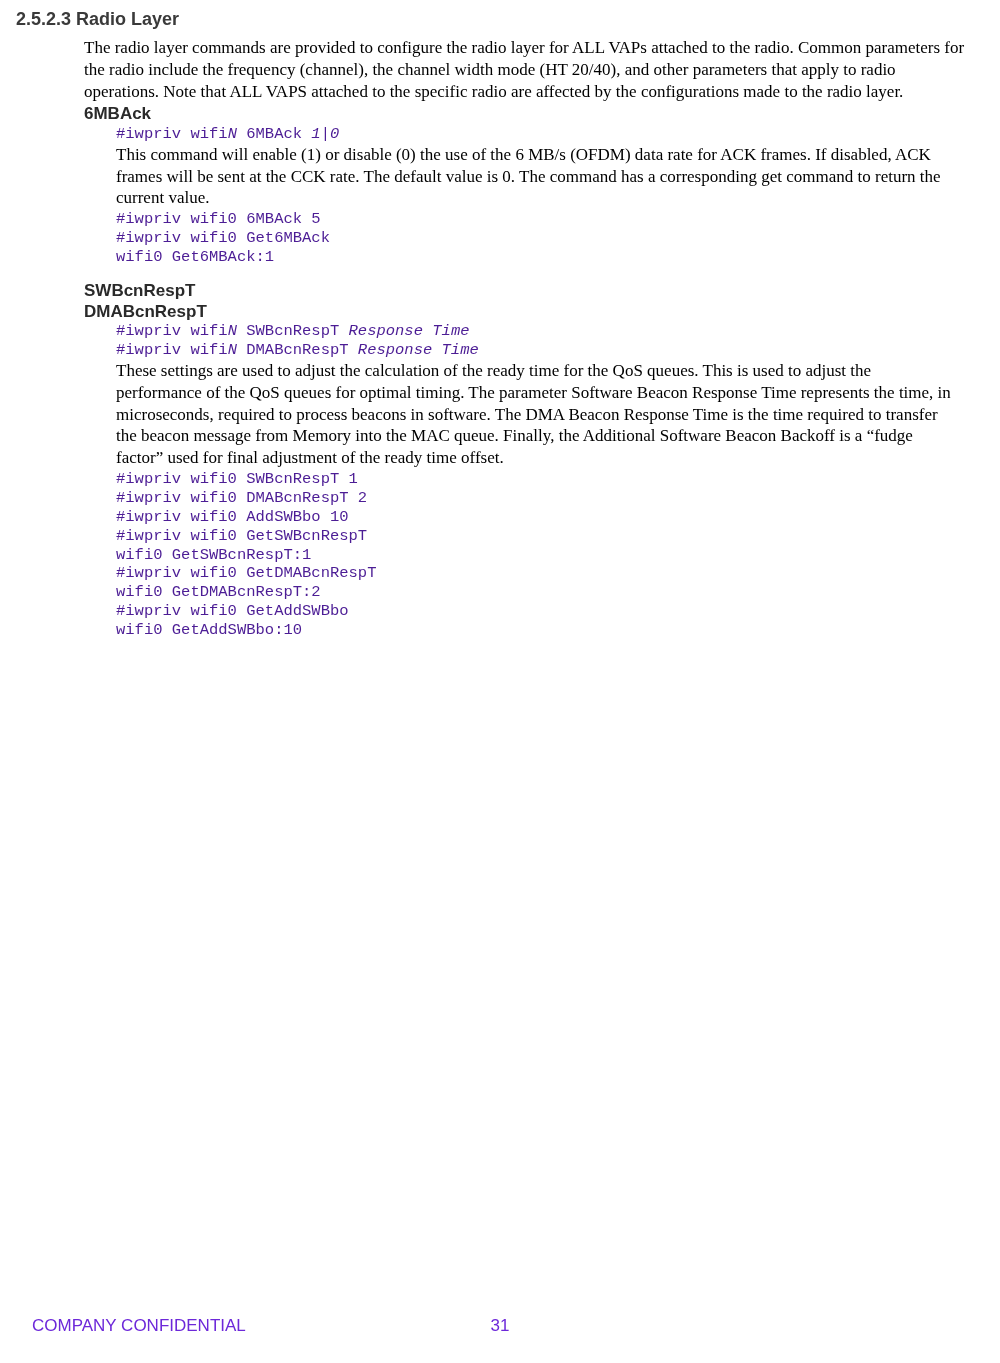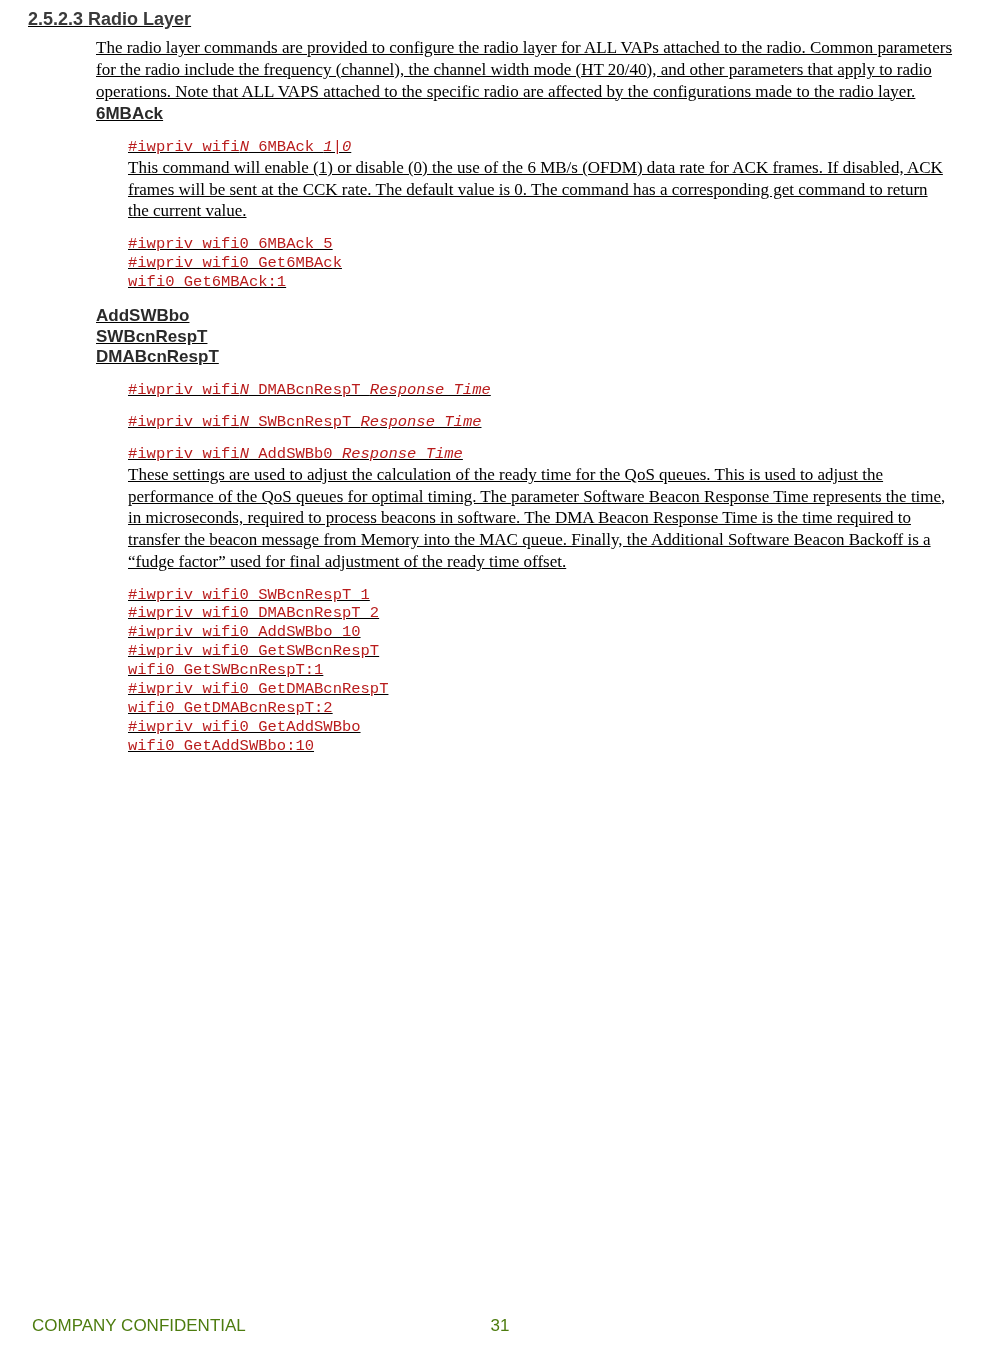--- a/index.html
+++ b/index.html
@@ -8,22 +8,21 @@
       line-height: 1.28;
       color: #000;
       margin: 0;
       padding: 0;
       width: 1000px;
       height: 1363px;
       position: relative;
       background: #fff;
     }
     .page {
-      padding: 8px 32px 0 28px;
-      text-decoration: underline;
+      padding: 8px 32px 0 16px;
     }
     .section-heading {
       font-family: Arial, Helvetica, sans-serif;
       font-weight: bold;
       font-size: 18px;
       color: #3a3a3a;
       margin: 0 0 4px 0;
     }
     .intro {
       margin: 6px 0 2px 68px;
@@ -32,37 +31,37 @@
       font-family: Arial, Helvetica, sans-serif;
       font-weight: bold;
       font-size: 17px;
       color: #2a2a2a;
       margin: 0 0 0 68px;
       line-height: 1.22;
     }
     .code {
       font-family: "Courier New", Courier, monospace;
       font-size: 15.5px;
-      color: #b91c1c;
+      color: #4c1d95;
       white-space: pre;
-      margin: 13px 0 0 100px;
+      margin: 0 0 0 100px;
       line-height: 1.22;
     }
     .code .ital { font-style: italic; }
     .body-text {
       margin: 0 16px 1px 100px;
     }
     .footer {
       position: absolute;
       bottom: 26px;
       left: 32px;
       right: 32px;
       font-family: Arial, Helvetica, sans-serif;
       font-size: 17px;
-      color: #4d7c0f;
+      color: #6d28d9;
     }
     .footer-page {
       position: absolute;
       left: 50%;
       transform: translateX(-50%);
       font-family: Arial, Helvetica, sans-serif;
       text-align: right;
     }
   </style>
 </head>
@@ -81,27 +80,25 @@
   <div class="code"><span>#iwpriv wifi</span><span class="ital">N</span><span> 6MBAck </span><span class="ital">1|0</span></div>
 
   <p class="body-text">This command will enable (1) or disable (0) the use of the 6 MB/s (OFDM) data rate for ACK frames. If disabled, ACK frames will be sent at the CCK rate. The default value is 0. The command has a corresponding get command to return the current value.</p>
 
   <div class="code">#iwpriv wifi0 6MBAck 5
 #iwpriv wifi0 Get6MBAck
 wifi0 Get6MBAck:1</div>
 
   <div style="height:14px"></div>
 
-  <div class="cmd-heading">AddSWBbo</div>
   <div class="cmd-heading">SWBcnRespT</div>
   <div class="cmd-heading">DMABcnRespT</div>
 
+  <div class="code"><span>#iwpriv wifi</span><span class="ital">N</span><span> SWBcnRespT </span><span class="ital">Response Time</span></div>
   <div class="code"><span>#iwpriv wifi</span><span class="ital">N</span><span> DMABcnRespT </span><span class="ital">Response Time</span></div>
-  <div class="code"><span>#iwpriv wifi</span><span class="ital">N</span><span> SWBcnRespT </span><span class="ital">Response Time</span></div>
-  <div class="code"><span>#iwpriv wifi</span><span class="ital">N</span><span> AddSWBb0 </span><span class="ital">Response Time</span></div>
 
   <p class="body-text">These settings are used to adjust the calculation of the ready time for the QoS queues. This is used to adjust the performance of the QoS queues for optimal timing. The parameter Software Beacon Response Time represents the time, in microseconds, required to process beacons in software. The DMA Beacon Response Time is the time required to transfer the beacon message from Memory into the MAC queue. Finally, the Additional Software Beacon Backoff is a “fudge factor” used for final adjustment of the ready time offset.</p>
 
   <div class="code">#iwpriv wifi0 SWBcnRespT 1
 #iwpriv wifi0 DMABcnRespT 2
 #iwpriv wifi0 AddSWBbo 10
 #iwpriv wifi0 GetSWBcnRespT
 wifi0 GetSWBcnRespT:1
 #iwpriv wifi0 GetDMABcnRespT
 wifi0 GetDMABcnRespT:2

